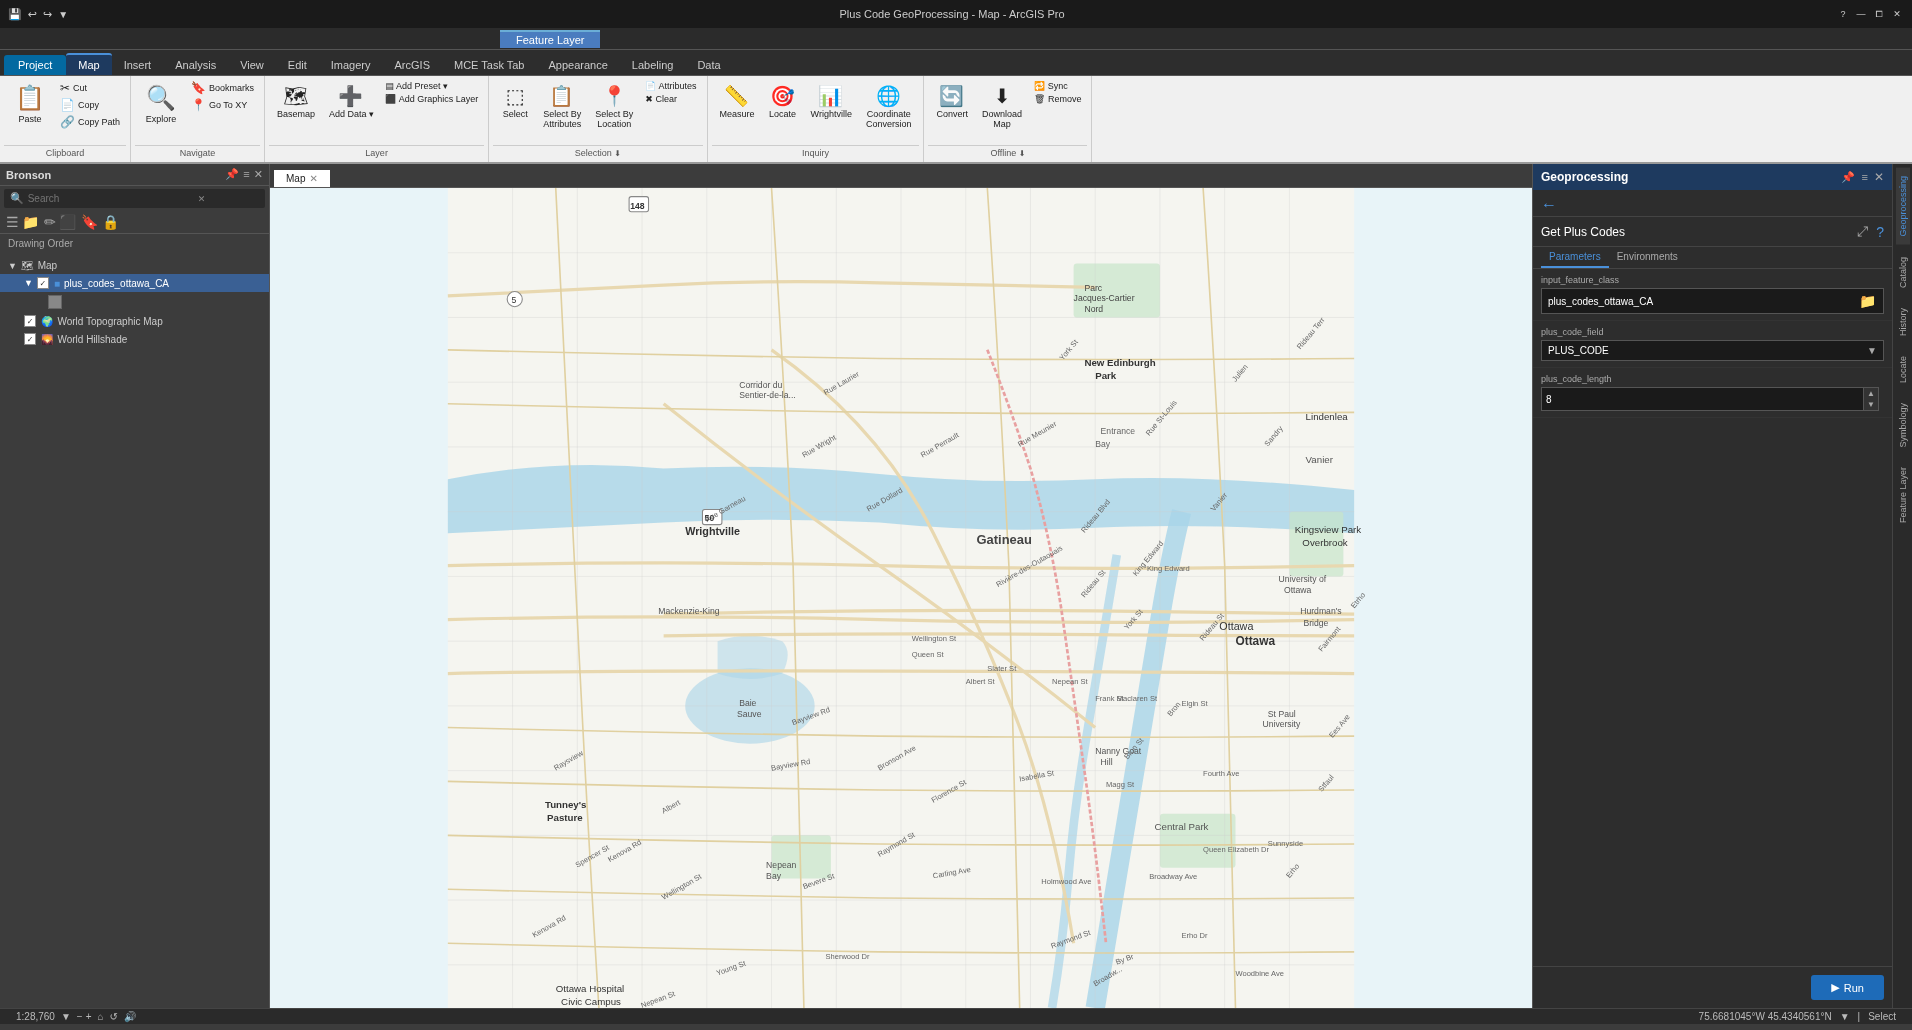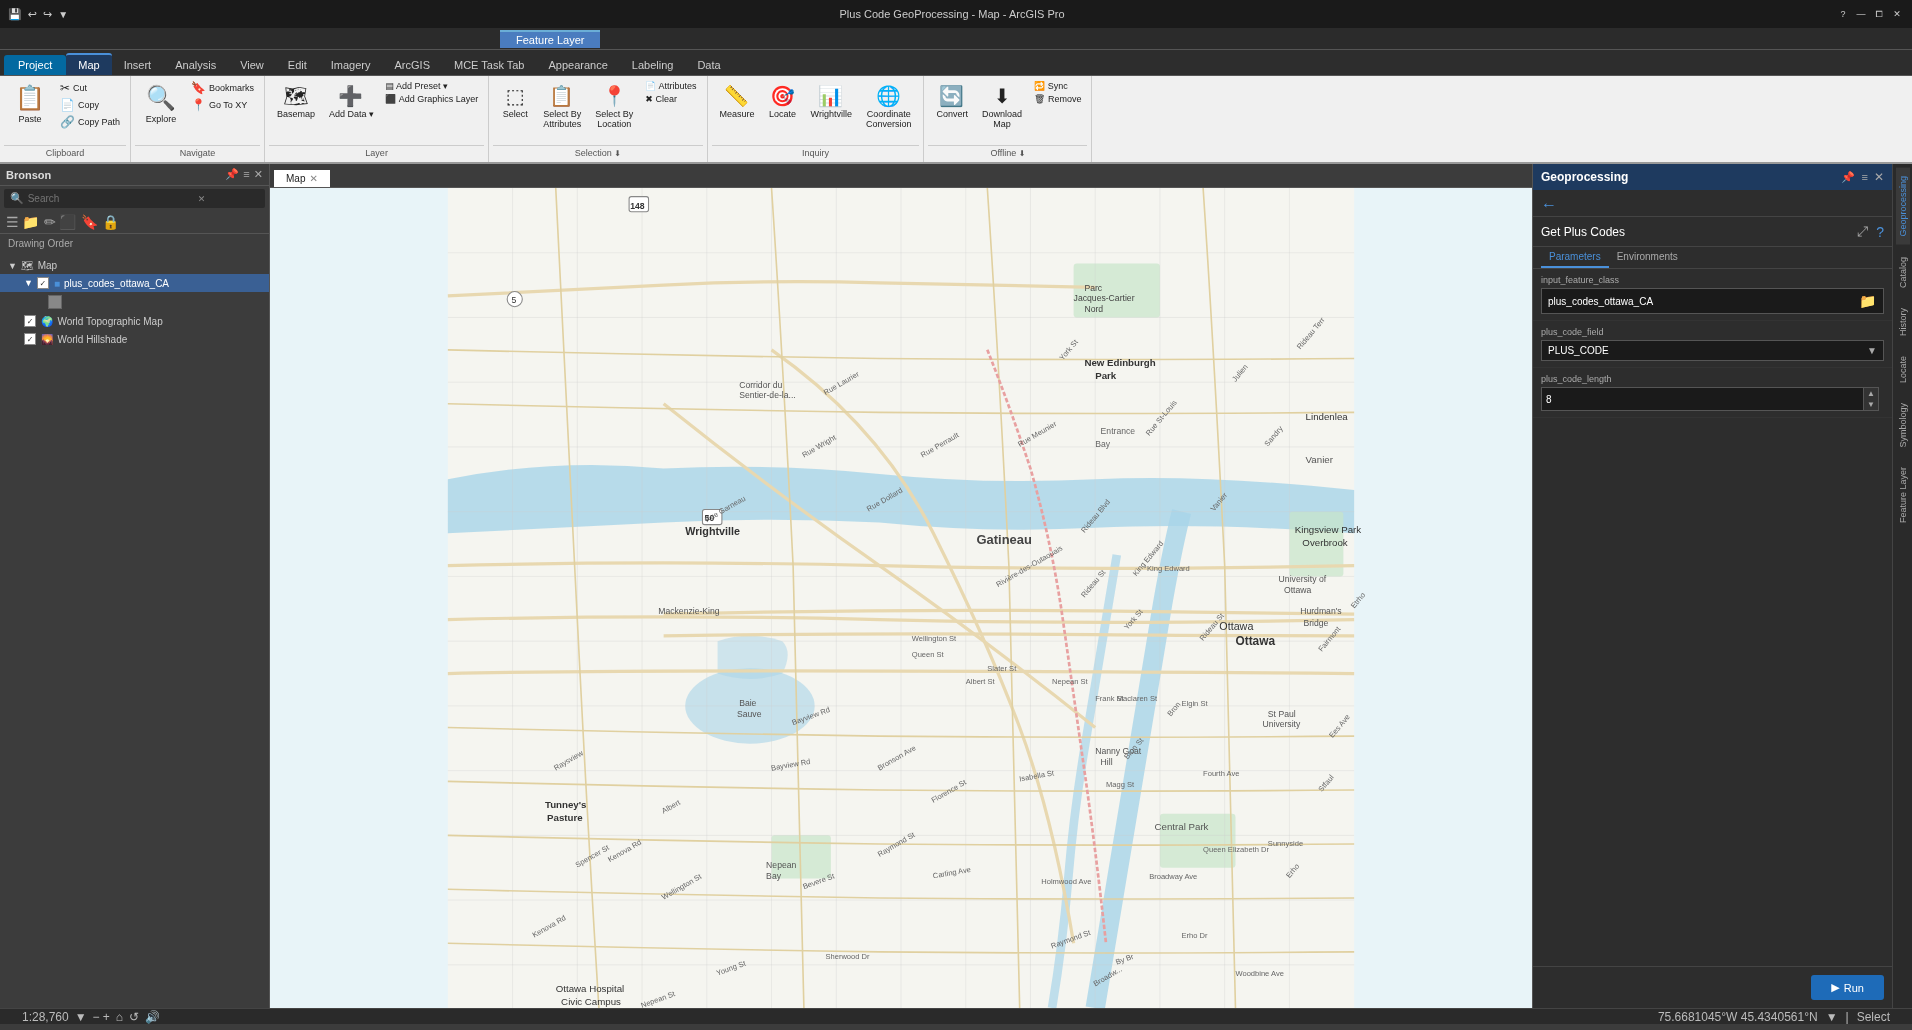--- a/index.html
+++ b/index.html
@@ -224,22 +224,22 @@
     
     #map-svg { width: 100%; height: 100%; }
 
     
     #status-bar {
       height: 16px;
       background: #2a2a2a;
       display: flex;
       align-items: center;
       justify-content: space-between;
-      padding: 0 22px;
-      font-size: 12px;
+      padding: 0 16px;
+      font-size: 10px;
       color: #bbb;
       border-top: 1px solid #444;
     }
     .status-left { display: flex; align-items: center; gap: 6px; }
     .status-right { display: flex; align-items: center; gap: 8px; }
 
     
     #geo-panel {
       width: 360px;
       background: #2d2d2d;

